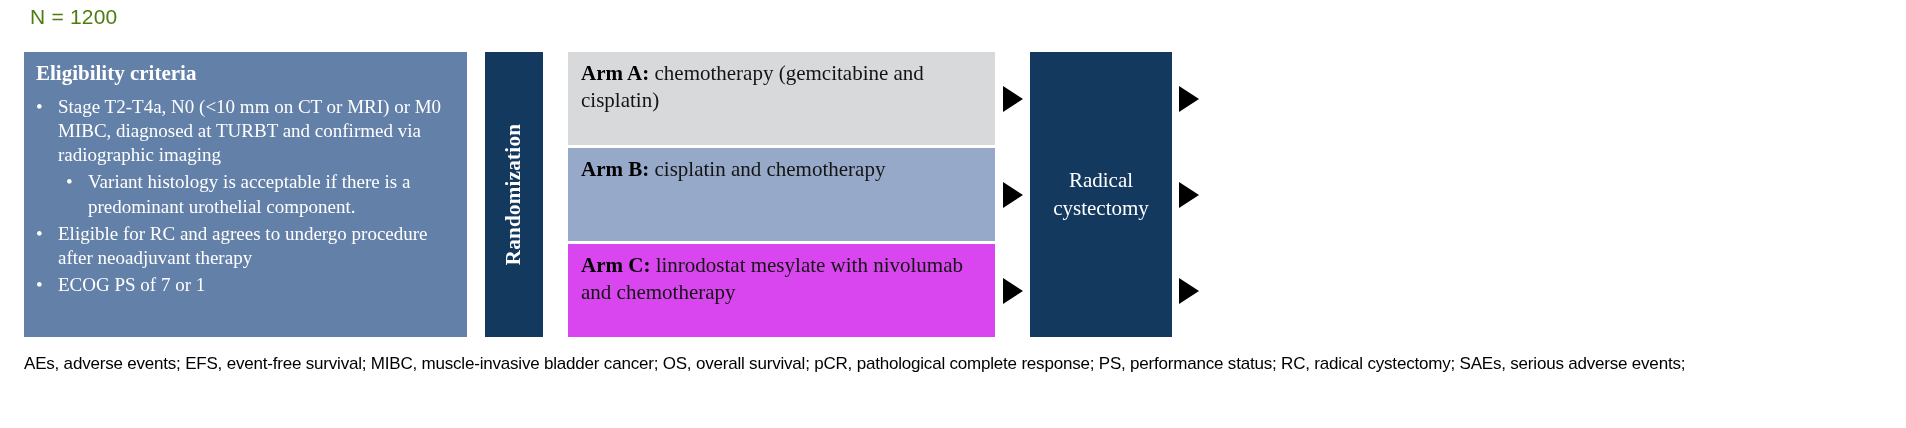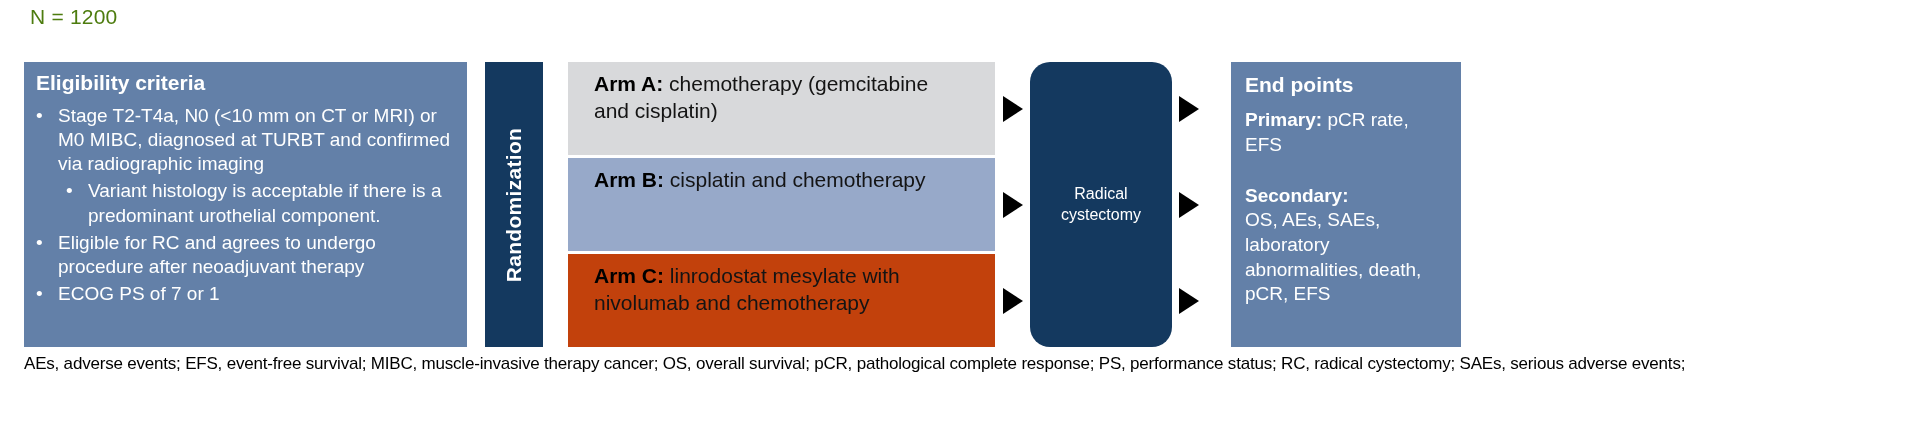--- a/index.html
+++ b/index.html
@@ -2,21 +2,21 @@
 <html><head>
 <meta charset="utf-8">
 <style>
   html,body{margin:0;padding:0;background:#ffffff;}
   body{
     width:1906px;height:428px;position:relative;overflow:hidden;
     font-family:"Liberation Sans", sans-serif;color:#111;
   }
   .n-label{position:absolute;left:30px;top:5px;font-size:21px;color:#4d7c0f;letter-spacing:0.2px;}
 
-  .flow{position:absolute;left:24px;top:62px;height:285px;display:flex;}
+  .flow{position:absolute;left:24px;top:52px;height:285px;display:flex;font-family:Liberation Serif, serif;}
 
   
   .elig{width:443px;background:#6380A8;color:#fff;box-sizing:border-box;padding:9px 12px 8px 12px;}
   .elig-title{font-size:21px;font-weight:bold;margin:0 0 9px 0;}
   .li{display:flex;font-size:19px;line-height:1.27;margin:0 0 3px 0;}
   .li .bullet{flex:none;width:22px;}
   .li .txt{flex:1;}
   .li.lvl2{margin-left:30px;}
 
   .sp18{width:18px;flex:none;}
@@ -24,36 +24,36 @@
   .sp26{width:26px;flex:none;}
 
   
   .rand{width:58px;background:#14395F;display:flex;align-items:center;justify-content:center;overflow:hidden;}
   .rand .vtext{transform:rotate(-90deg);white-space:nowrap;color:#fff;font-weight:bold;font-size:21px;letter-spacing:0.3px;}
 
   
   .stack{display:flex;flex-direction:column;gap:3px;}
   .arms{width:427px;}
   .fups{width:412px;}
-  .cell{flex:1;box-sizing:border-box;padding:8px 26px;font-size:21px;line-height:1.3;color:#141414;}
+  .cell{flex:1;box-sizing:border-box;padding:8px 13px;font-size:21px;line-height:1.3;color:#141414;}
   .c-gray{background:#D8D9DB;}
   .c-peri{background:#97A9C9;}
-  .c-blue{background:#c2410c;}
+  .c-blue{background:#d946ef;}
   .cell b{color:#000;}
 
   
   .arrowcol{display:flex;flex-direction:column;gap:3px;flex:none;}
   .ac1{width:35px;}
   .ac2{width:33px;}
   .acell{flex:1;display:flex;align-items:center;justify-content:center;}
   .tri{width:0;height:0;border-top:13px solid transparent;border-bottom:13px solid transparent;border-left:20px solid #000;}
 
   
   .rc{width:142px;background:#14395F;color:#fff;display:flex;align-items:center;justify-content:center;
-      text-align:center;font-size:16px;line-height:1.3;box-sizing:border-box;padding:16px 10px;border-radius:20px;}
+      text-align:center;font-size:21px;line-height:1.3;box-sizing:border-box;padding:16px 10px;}
 
   
   .endp{width:230px;background:#6380A8;color:#fff;box-sizing:border-box;padding:9px 14px;font-size:19px;line-height:1.3;}
   .endp-title{font-size:21px;font-weight:bold;margin:0 0 10px 0;}
   .endp .block{margin:0 0 26px 0;}
   .endp .lbl{font-weight:bold;}
   .endp .lbl-block{font-weight:bold;display:block;}
 
   
   .footnote{position:absolute;left:24px;top:353px;width:1870px;font-size:17px;line-height:22px;color:#000;letter-spacing:-0.2px;}
@@ -132,29 +132,18 @@
         <span class="tri"></span>
       </div>
     <div class="acell">
         <span class="tri"></span>
       </div>
   </div>
 
 
   <div class="sp26"></div>
 
-  <div class="endp">
-    <div class="endp-title">End points</div>
-    <div class="block">
-      <span class="lbl">Primary:</span>
-      <span>pCR rate, EFS</span>
-    </div>
-    <div class="block">
-      <span class="lbl-block">Secondary:</span>
-      <span>OS, AEs, SAEs, laboratory abnormalities, death, pCR, EFS</span>
-    </div>
-  </div>
 
 </div>
 
 <div class="footnote">
-  <div>AEs, adverse events; EFS, event-free survival; MIBC, muscle-invasive therapy cancer; OS, overall survival; pCR, pathological complete response; PS, performance status; RC, radical cystectomy; SAEs, serious adverse events;</div>
+  <div>AEs, adverse events; EFS, event-free survival; MIBC, muscle-invasive bladder cancer; OS, overall survival; pCR, pathological complete response; PS, performance status; RC, radical cystectomy; SAEs, serious adverse events;</div>
 </div>
 
 </body></html>

